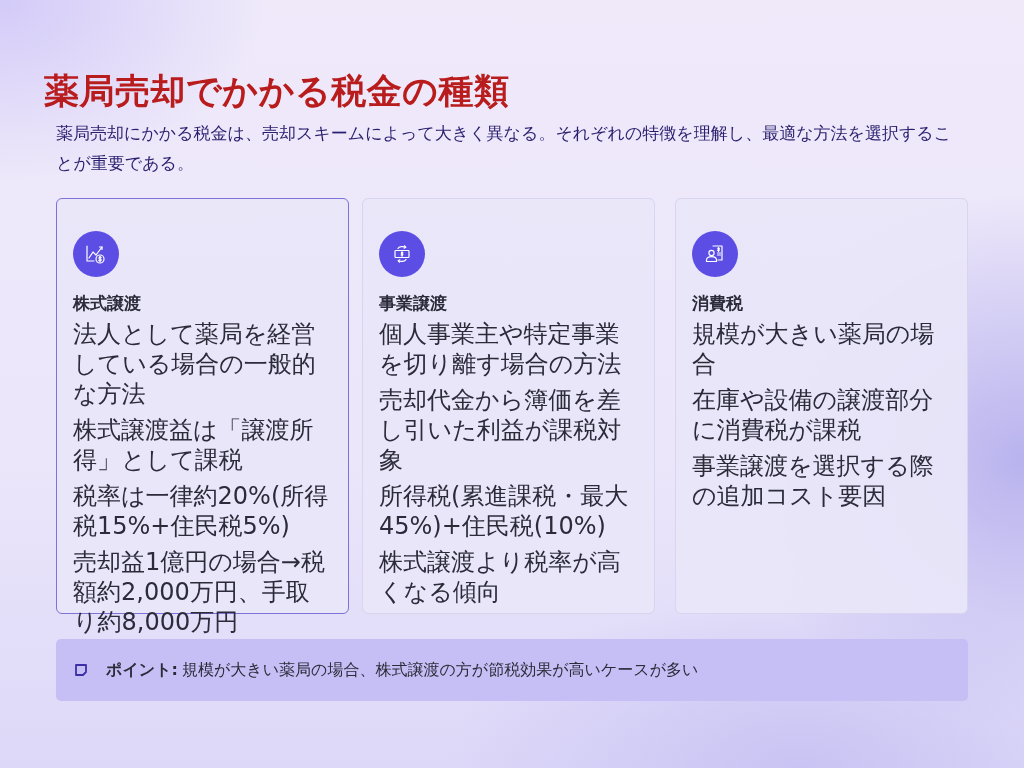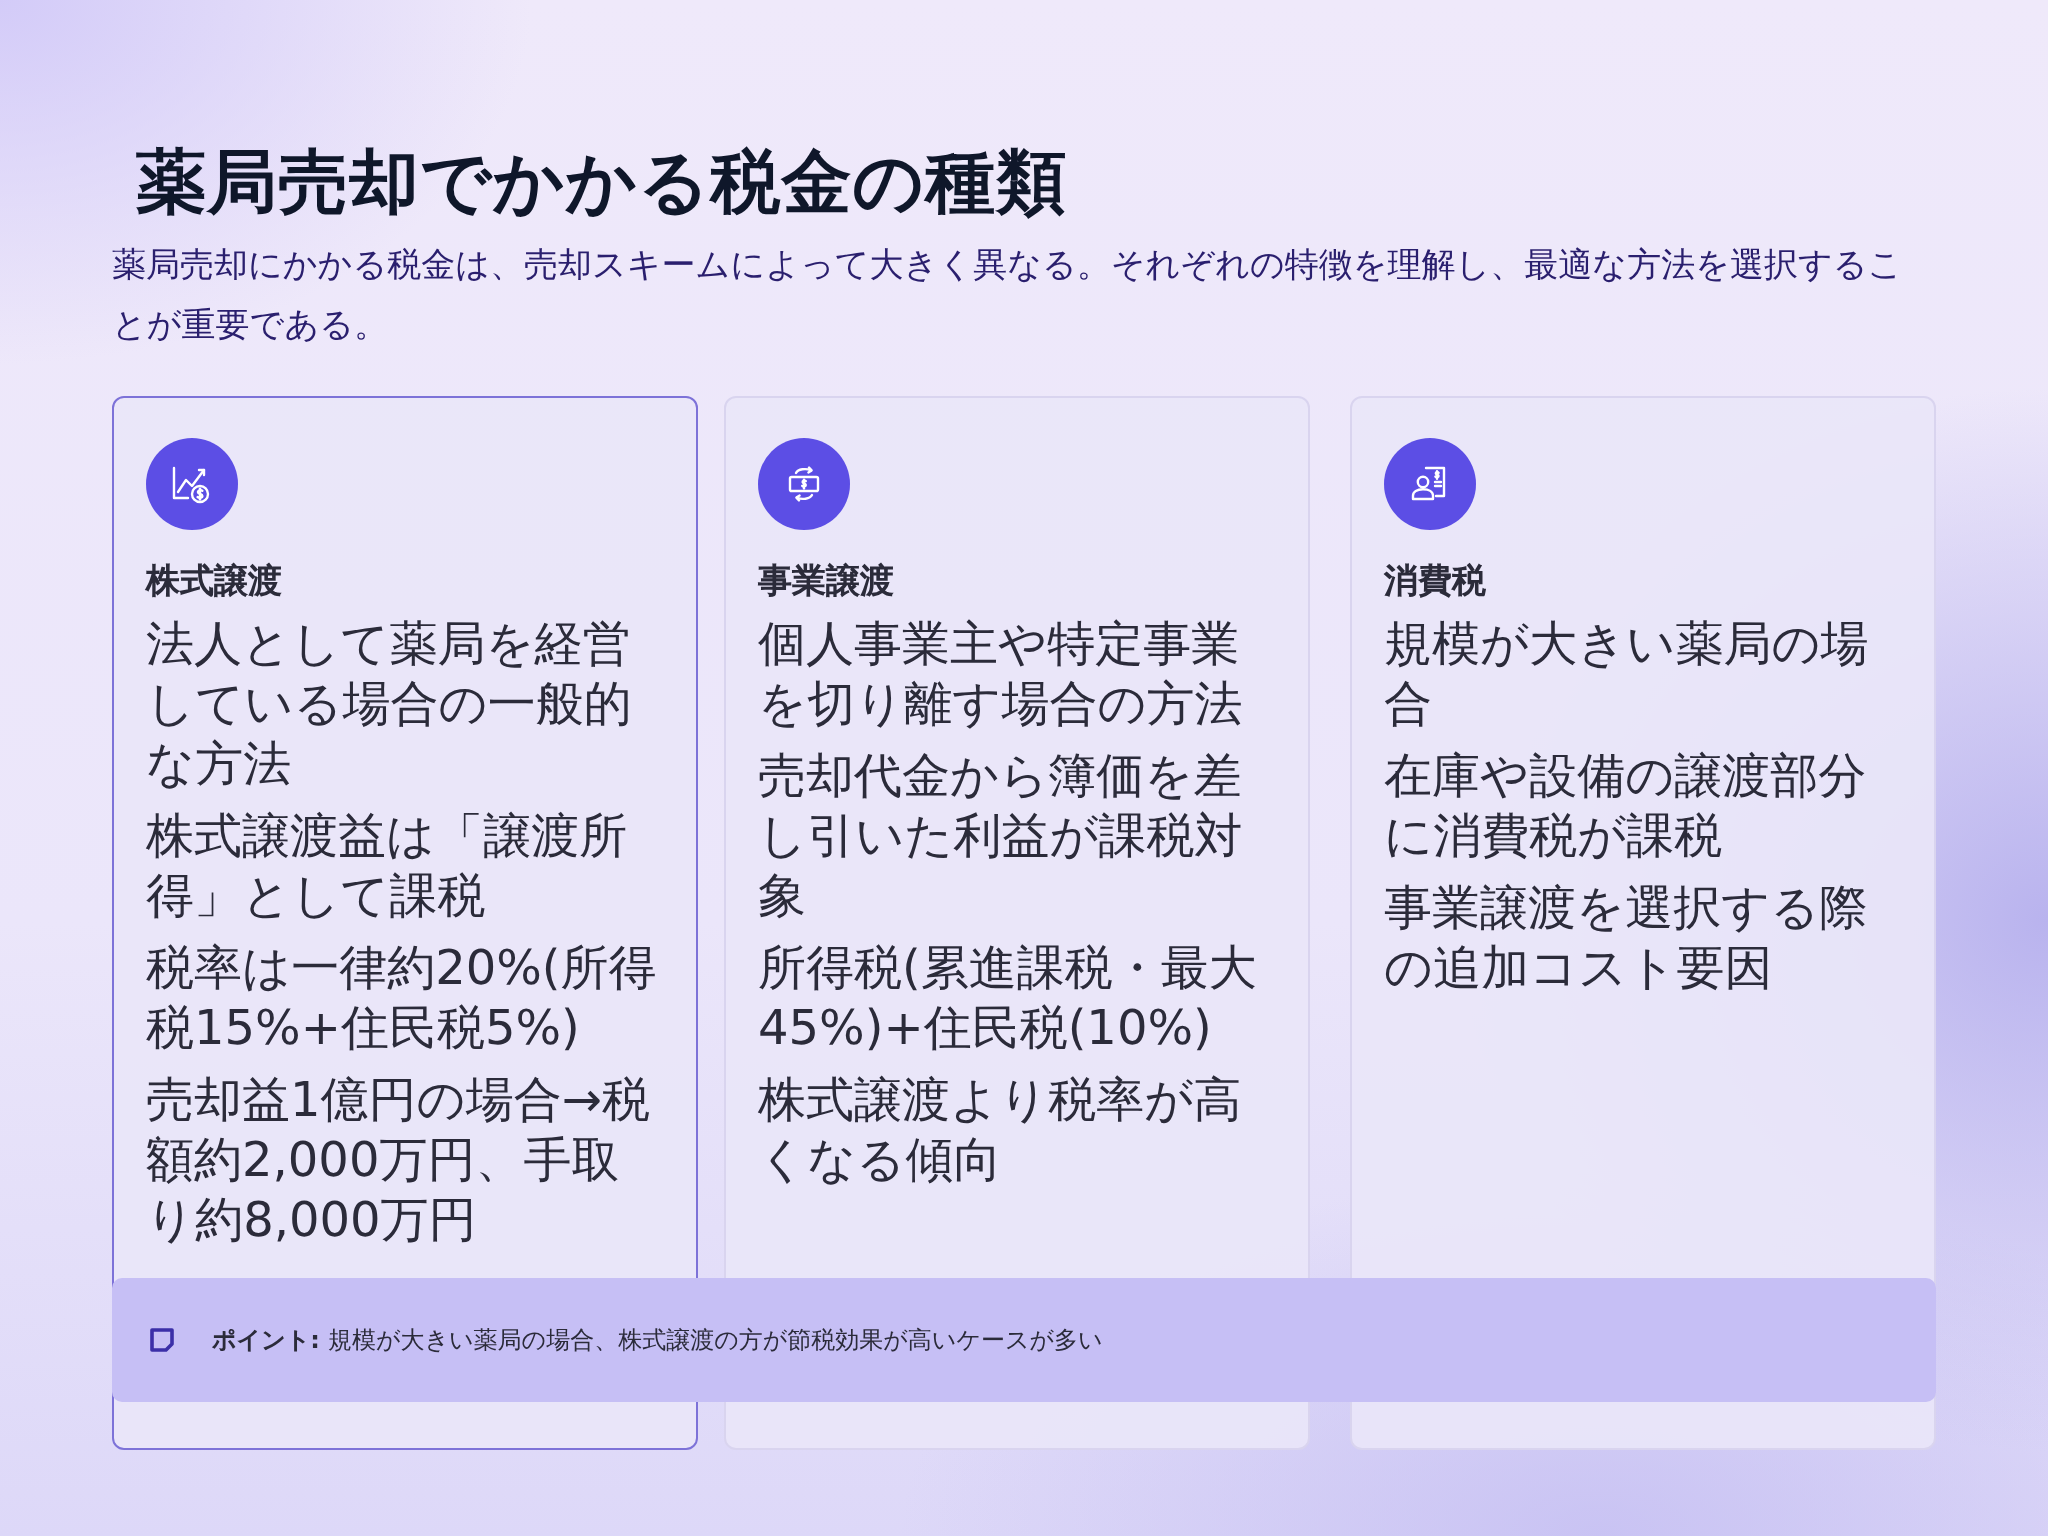--- a/index.html
+++ b/index.html
@@ -7,36 +7,36 @@
   body {
     font-family: "DejaVu Sans", "Liberation Sans", sans-serif;
     position: relative;
     background:
       radial-gradient(ellipse 420px 380px at 1024px 460px, rgba(176,170,236,0.85), rgba(176,170,236,0) 70%),
       radial-gradient(ellipse 380px 260px at 0px 0px, rgba(208,200,248,0.9), rgba(208,200,248,0) 70%),
       radial-gradient(ellipse 500px 260px at 800px 768px, rgba(196,190,242,0.8), rgba(196,190,242,0) 70%),
       linear-gradient(180deg, #efe9fa 0%, #ebe6fa 60%, #ddd8f8 100%);
   }
   .title {
-    position: absolute; left: 68px; top: 68px;
-    font-size: 35px; font-weight: bold; color: #0f172a;
+    position: absolute; left: 44px; top: 68px;
+    font-size: 35px; font-weight: bold; color: #b91c1c;
     letter-spacing: 0.5px; white-space: nowrap;
   }
   .subtitle {
     position: absolute; left: 56px; top: 118px; width: 900px;
     font-size: 17px; font-weight: normal; color: #2a1f6e;
     line-height: 30px;
   }
   .cards { position: absolute; left: 56px; top: 198px; width: 912px; height: 423px; }
   .card {
-    position: absolute; top: 0; width: 293px; height: 527px;
+    position: absolute; top: 0; width: 293px; height: 416px;
     background: rgba(233,230,248,0.92);
     border: 1px solid #d9d4ef;
     border-radius: 6px;
-    padding: 20px 16px 0 16px;
+    padding: 32px 16px 0 16px;
   }
   .card.active { border-color: #7d72d8; }
   .card:nth-child(1) { left: 0; }
   .card:nth-child(2) { left: 306px; }
   .card:nth-child(3) { left: 619px; }
   .icon-circle {
     width: 46px; height: 46px; border-radius: 50%;
     background: #5c4ee5; display: flex; align-items: center; justify-content: center;
   }
   .card-title {
@@ -45,21 +45,21 @@
   }
   .bullets { margin-top: 4px; list-style: none; }
   .bullets li {
     font-size: 24px; color: #2b2b3a; line-height: 30px;
     margin-bottom: 6px; font-weight: 500;
   }
   .callout {
     position: absolute; left: 56px; top: 639px; width: 912px; height: 62px;
     background: #c6bff5; border-radius: 5px;
     display: flex; align-items: center; padding-left: 18px;
-    font-size: 12px; color: #2b2b3a;
+    font-size: 16px; color: #2b2b3a;
   }
   .callout .note-icon { width: 14px; height: 14px; margin-right: 18px; }
   .callout .label { font-weight: bold; margin-right: 4px; }
 </style>
 </head>
 <body>
 
 <h1 class="title">薬局売却でかかる税金の種類</h1>
 <p class="subtitle">薬局売却にかかる税金は、売却スキームによって大きく異なる。それぞれの特徴を理解し、最適な方法を選択することが重要である。</p>
 

